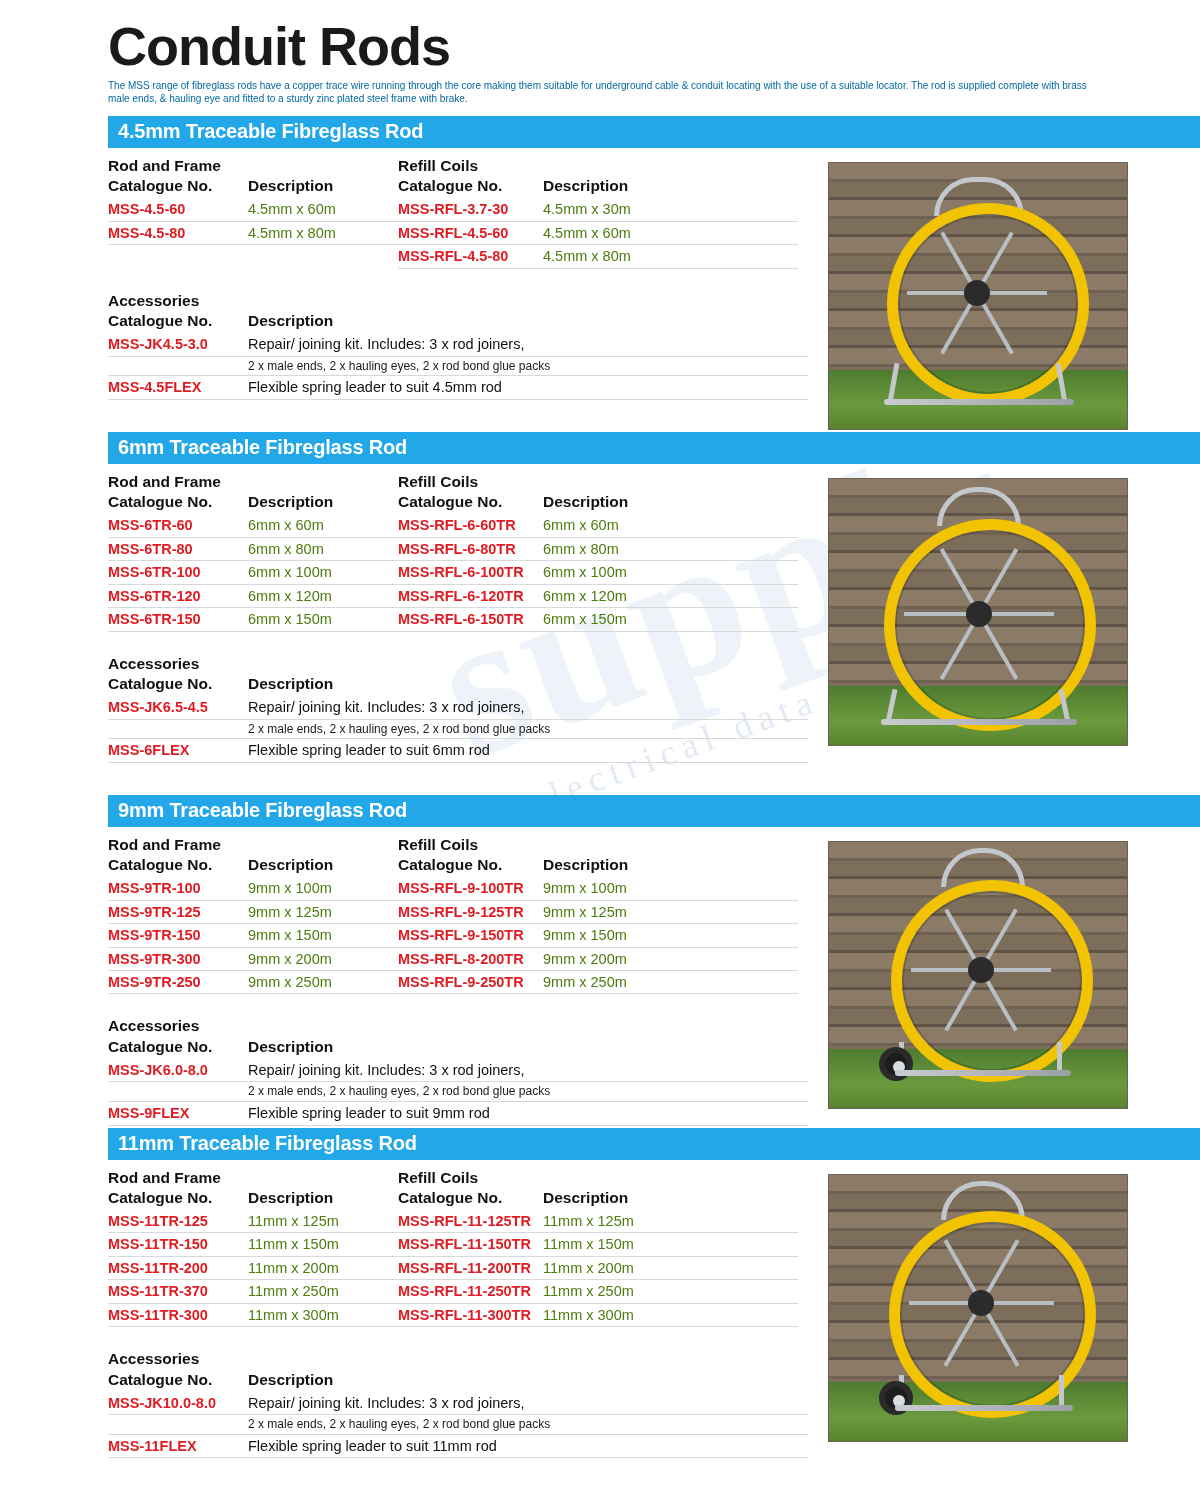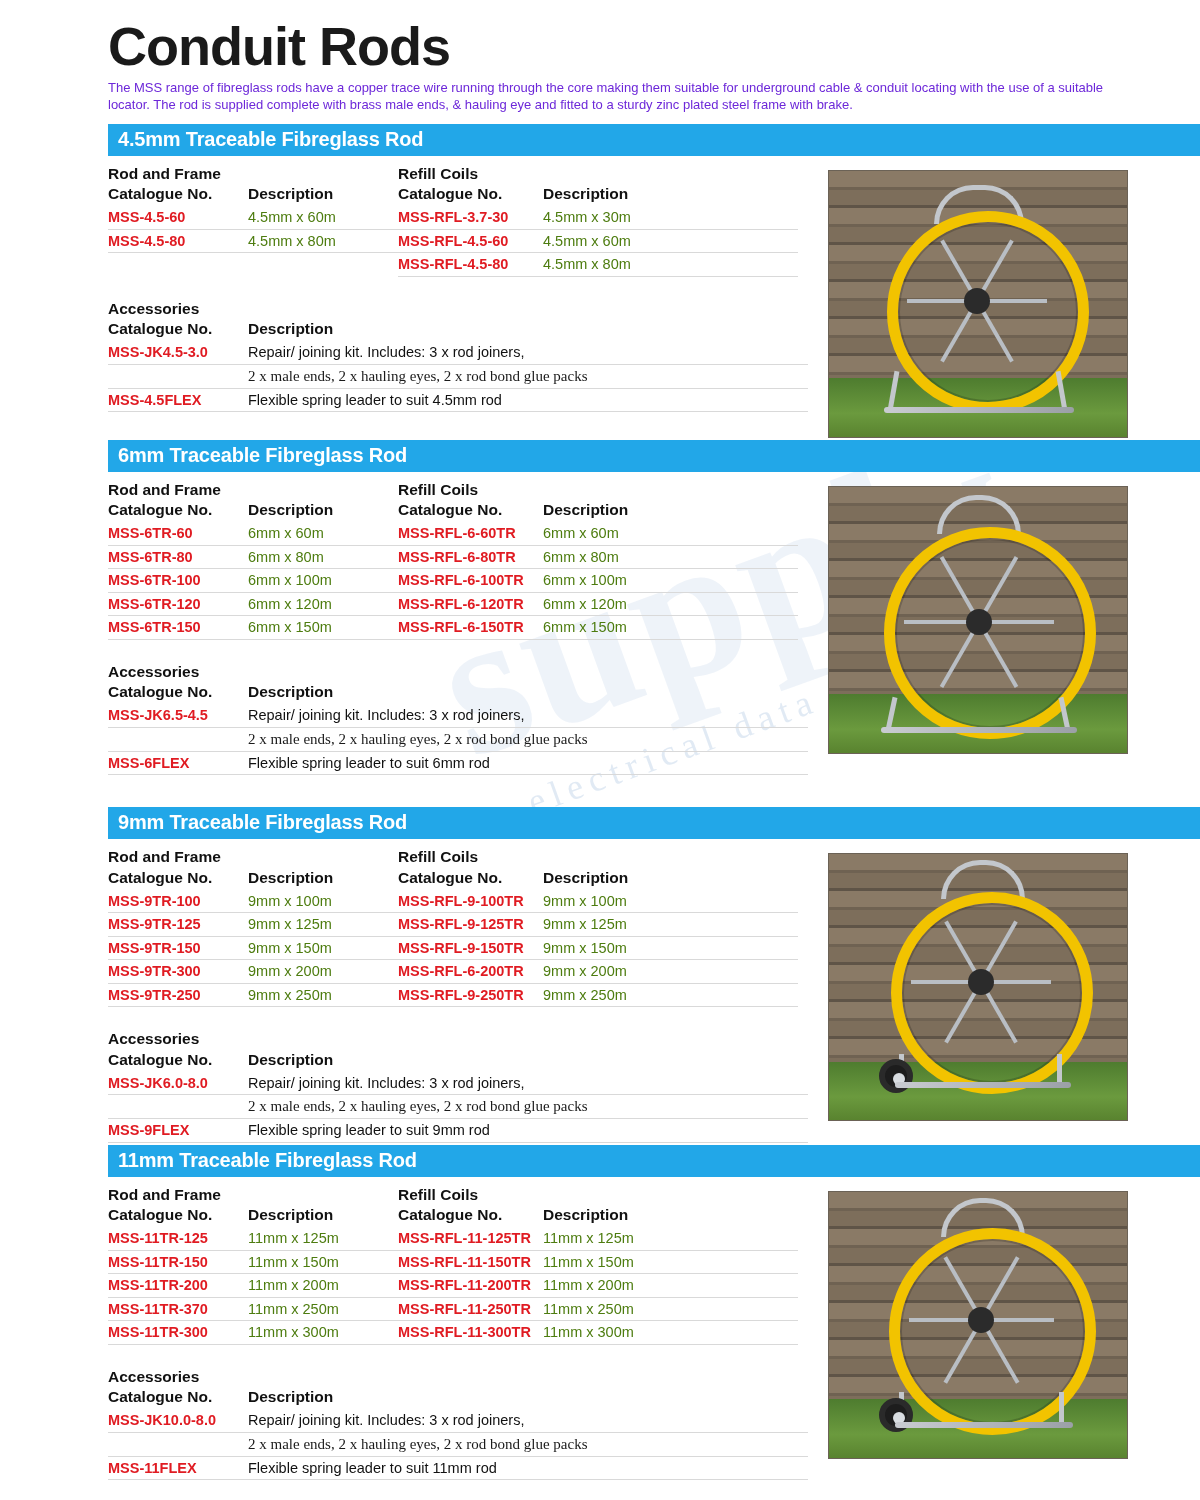--- a/index.html
+++ b/index.html
@@ -56,25 +56,25 @@
 
   h1.title {
     font-family: "Liberation Sans", sans-serif;
     font-size: 54px;
     font-weight: bold;
     margin: 0 0 2px 0;
     letter-spacing: -1px;
     line-height: 1.05;
   }
   .intro {
-    font-size: 13px;
+    font-size: 10px;
     line-height: 1.35;
     margin: 4px 0 10px 0;
     width: 1000px;
-    color: #6d28d9;
+    color: #0369a1;
   }
 
   .section { margin-bottom: 2px; position: relative; }
   .section-bar {
     background: #22a7e8;
     color: #ffffff;
     font-size: 20px;
     font-weight: bold;
     padding: 4px 10px 5px 10px;
     width: 1174px;
@@ -128,24 +128,23 @@
   .acc-row {
     display: flex;
     font-size: 14.5px;
     line-height: 1.55;
     border-bottom: 1px solid #d9d9d9;
   }
   .acc-row .cat { width: 140px; color: #e01b22; font-weight: bold; }
   .acc-row .desc { color: #111; }
   .acc-cont {
     display: flex;
-    font-size: 15px;
+    font-size: 12px;
     line-height: 1.55;
     border-bottom: 1px solid #d9d9d9;
-    font-family: Liberation Serif, serif;
   }
   .acc-cont .pad { width: 140px; }
 
   
   .photo {
     width: 300px;
     height: 268px;
     margin-left: 10px;
     margin-top: 14px;
     position: relative;
@@ -446,21 +445,21 @@
                 </div>
               <div class="row">
                   <div class="r1 cat">MSS-RFL-9-125TR</div>
                   <div class="r2 desc">9mm x 125m</div>
                 </div>
               <div class="row">
                   <div class="r1 cat">MSS-RFL-9-150TR</div>
                   <div class="r2 desc">9mm x 150m</div>
                 </div>
               <div class="row">
-                  <div class="r1 cat">MSS-RFL-6-200TR</div>
+                  <div class="r1 cat">MSS-RFL-8-200TR</div>
                   <div class="r2 desc">9mm x 200m</div>
                 </div>
               <div class="row">
                   <div class="r1 cat">MSS-RFL-9-250TR</div>
                   <div class="r2 desc">9mm x 250m</div>
                 </div>
             </div>
           </div>
 
           <div class="acc">

